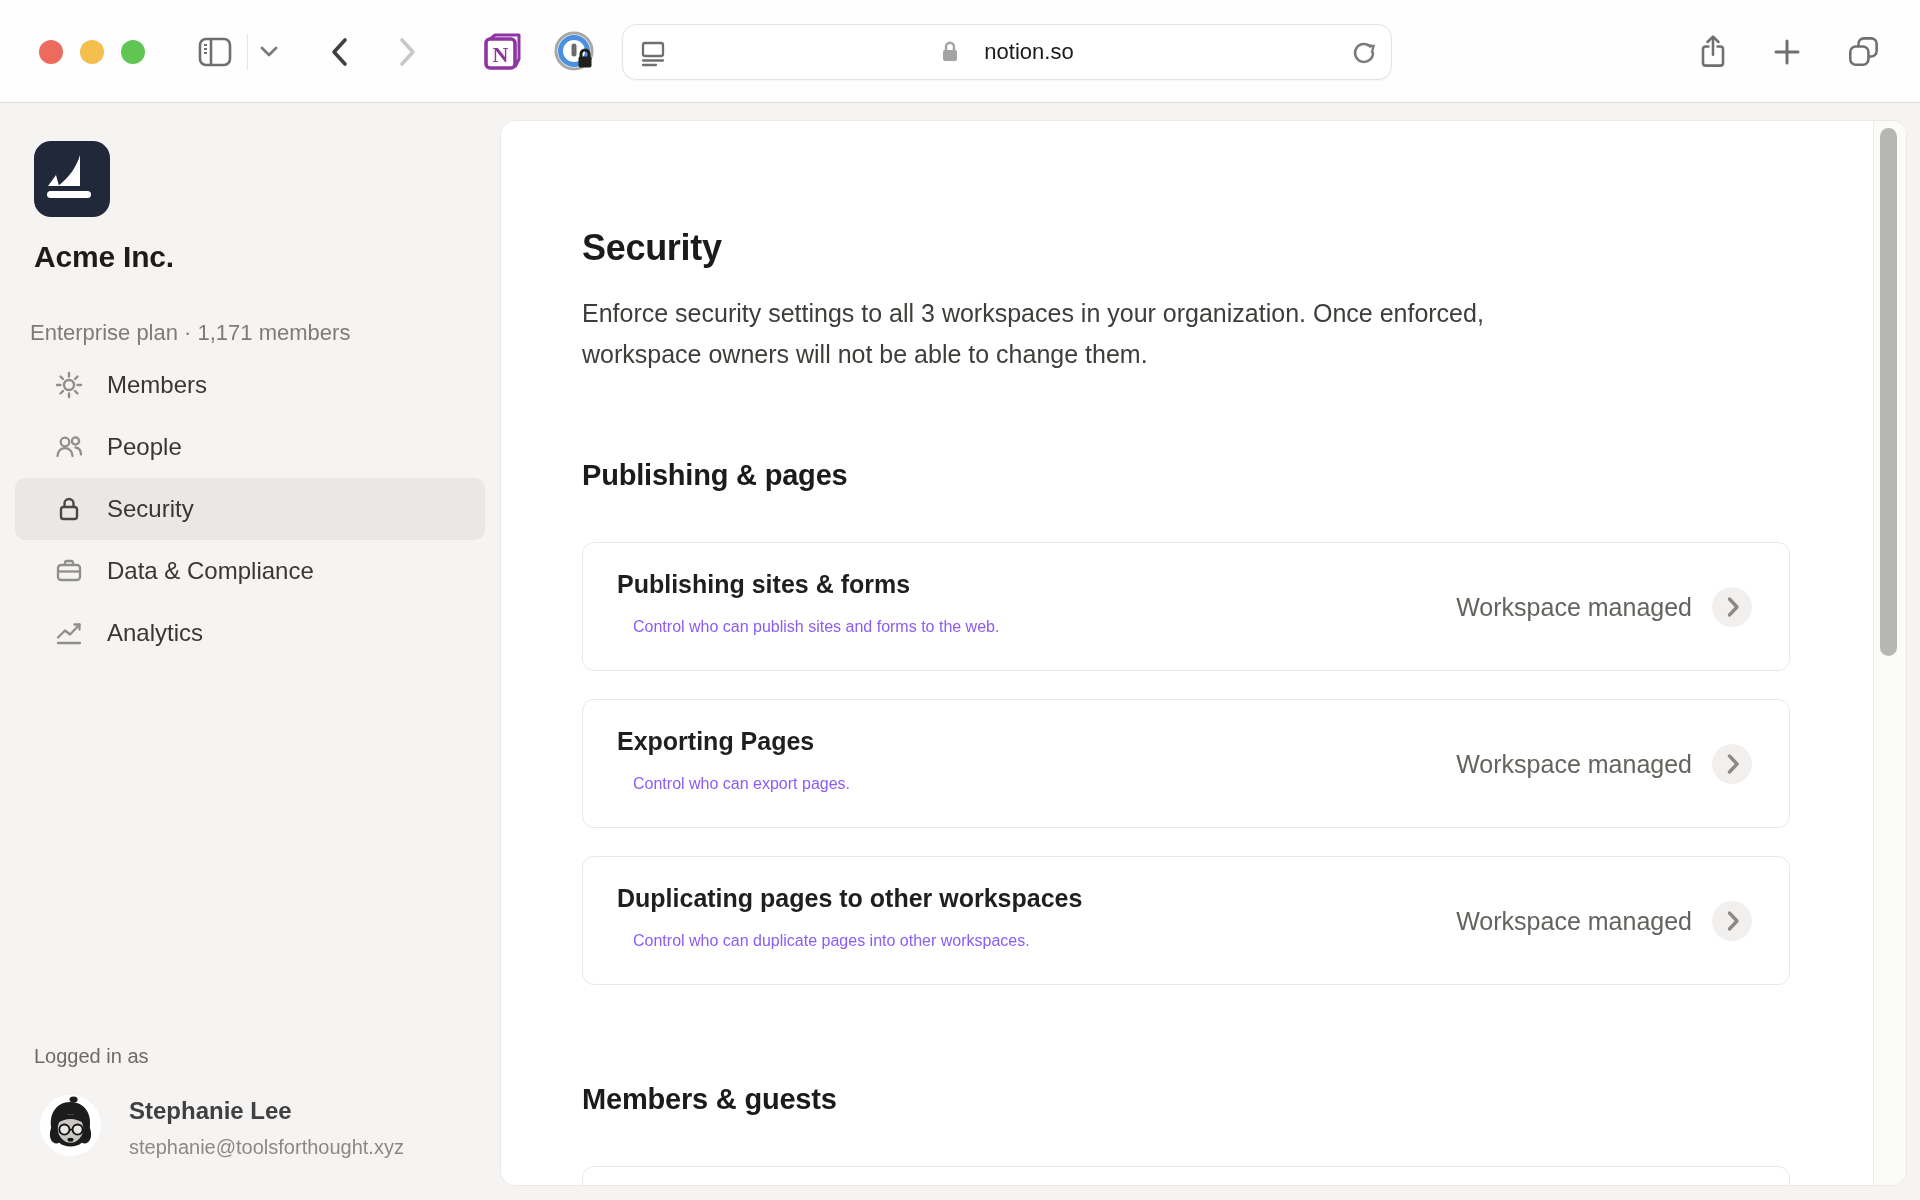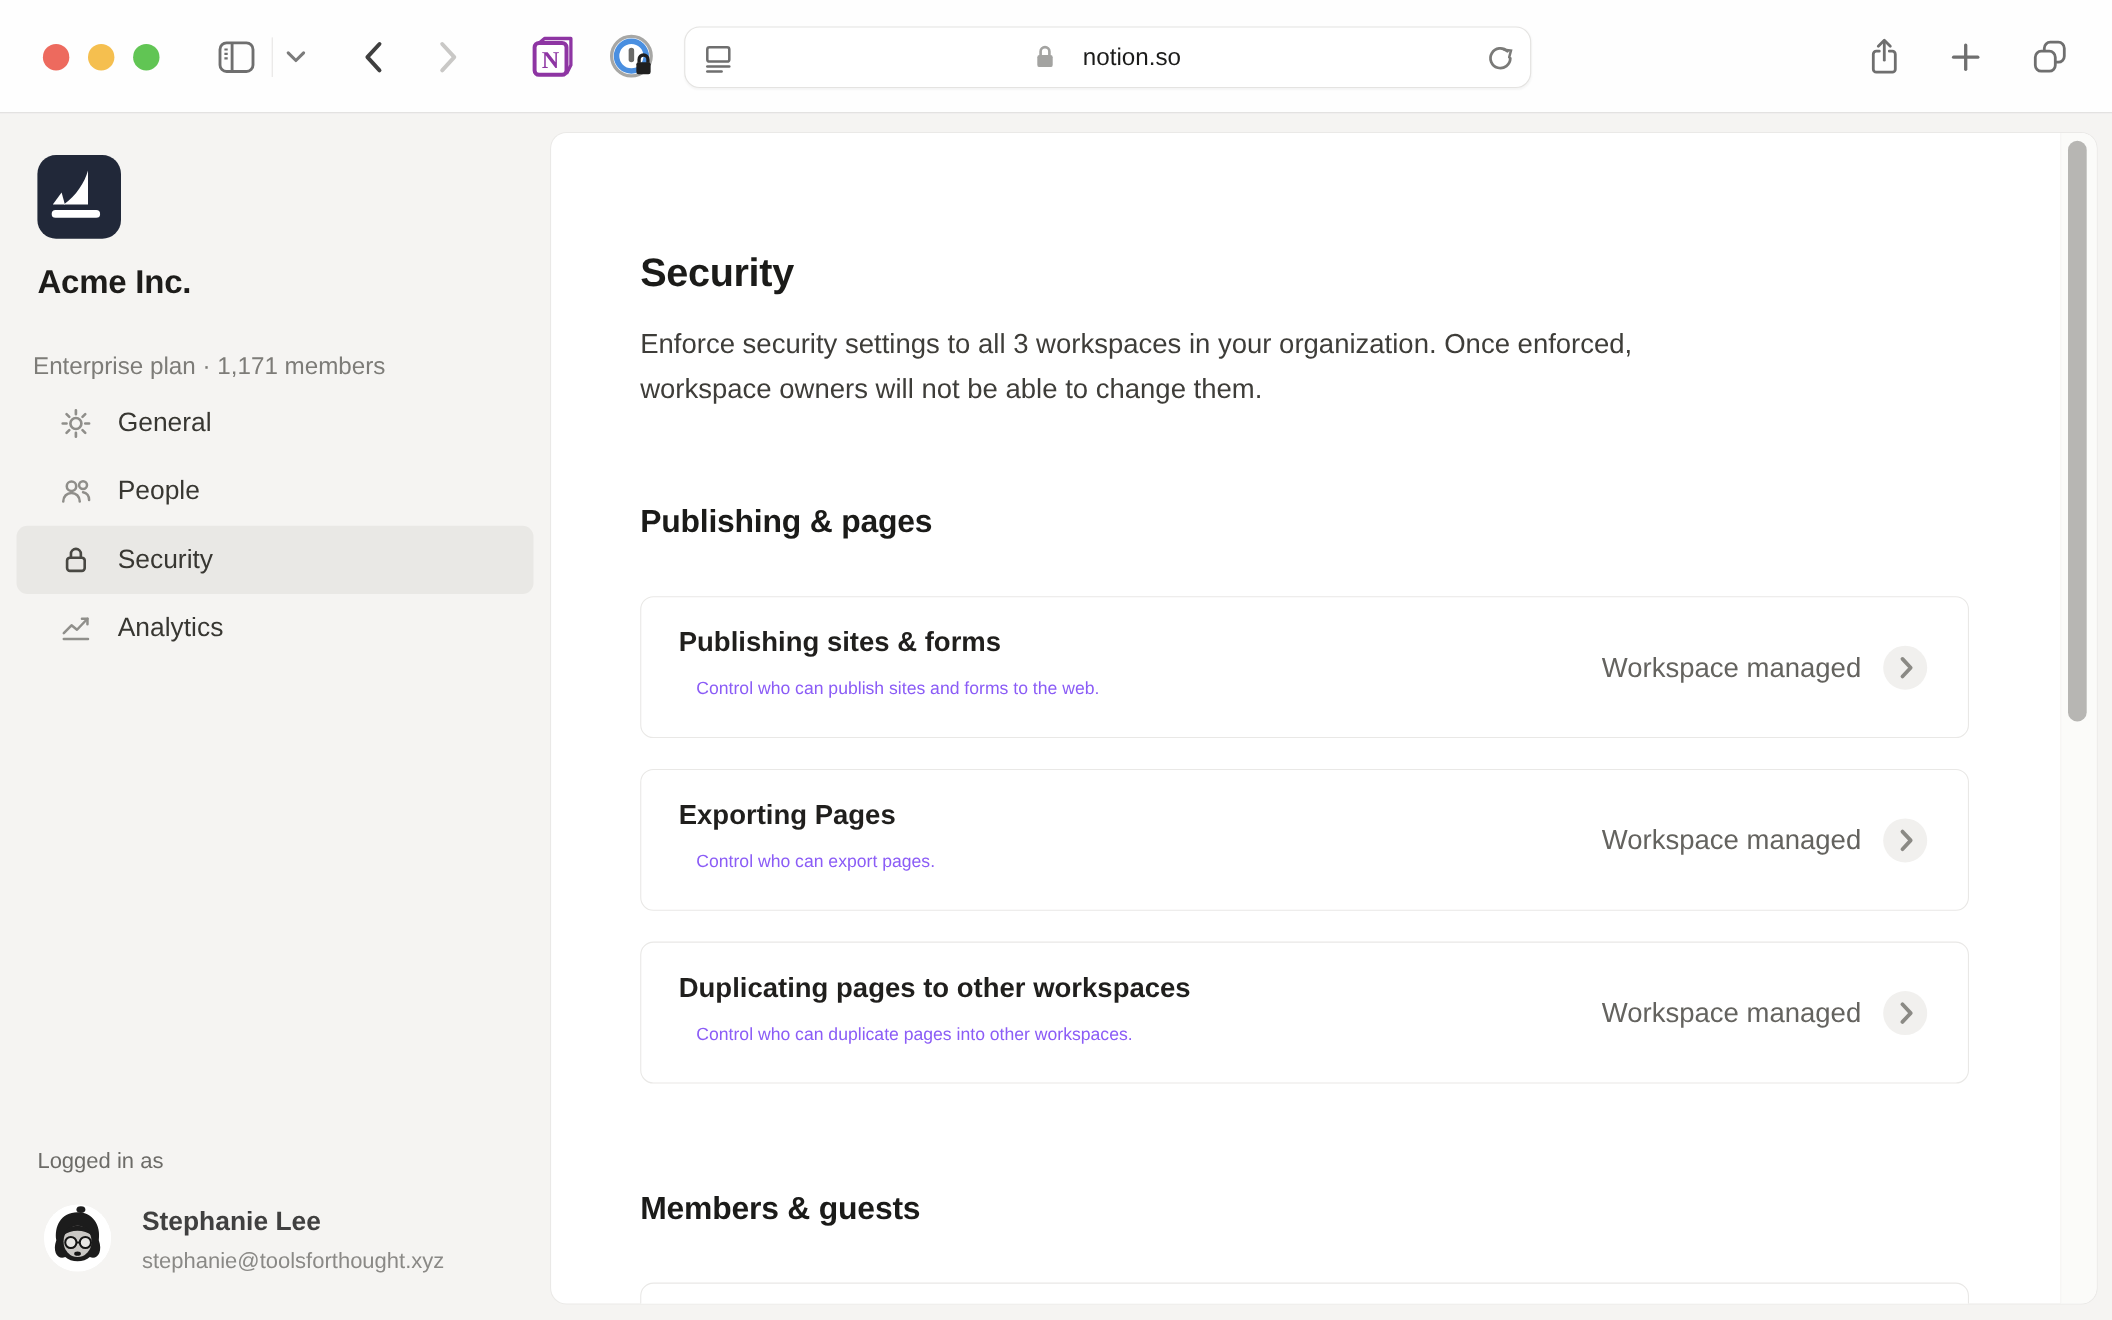--- a/index.html
+++ b/index.html
@@ -193,41 +193,51 @@
     <div class="org-meta">Enterprise plan · 1,171 members</div>
 
     <nav class="nav">
       <div class="nav-item">
         <span class="nav-icon">
           <svg width="30" height="30" viewBox="0 0 30 30" fill="none" stroke="#8f8e8a" stroke-width="2.4" stroke-linecap="round">
             <circle cx="15" cy="15" r="5"></circle>
             <path d="M15 3 V6.5 M15 23.5 V27 M3 15 H6.5 M23.5 15 H27 M6.5 6.5 L9 9 M21 21 L23.5 23.5 M23.5 6.5 L21 9 M9 21 L6.5 23.5"></path>
           </svg>
         </span>
-        <span class="nav-label">General</span>
+        <span class="nav-label">Members</span>
       </div>
       <div class="nav-item">
         <span class="nav-icon">
           <svg width="30" height="30" viewBox="0 0 30 30" fill="none" stroke="#8f8e8a" stroke-width="2.3" stroke-linecap="round">
             <circle cx="11" cy="10" r="4.3"></circle>
             <path d="M3.5 24 c0 -5 3.5 -7.8 7.5 -7.8 s7.5 2.8 7.5 7.8"></path>
             <circle cx="21.5" cy="9" r="3.6"></circle>
             <path d="M21.5 15.5 c3.5 0.5 5.5 3.5 5.5 7"></path>
           </svg>
         </span>
         <span class="nav-label">People</span>
       </div>
       <div class="nav-item active">
         <span class="nav-icon">
           <svg width="30" height="30" viewBox="0 0 30 30" fill="none" stroke="#494843" stroke-width="2.4" stroke-linejoin="round">
             <path d="M10.5 13 V9.5 a4.5 4.5 0 0 1 9 0 V13"></path>
             <rect x="7" y="13" width="16" height="12" rx="2.6"></rect>
           </svg>
         </span>
         <span class="nav-label">Security</span>
+      </div>
+      <div class="nav-item">
+        <span class="nav-icon">
+          <svg width="30" height="30" viewBox="0 0 30 30" fill="none" stroke="#908f8b" stroke-width="2.3" stroke-linejoin="round">
+            <path d="M11 9 V7 a2 2 0 0 1 2 -2 h4 a2 2 0 0 1 2 2 V9"></path>
+            <rect x="4" y="9" width="22" height="15" rx="3"></rect>
+            <path d="M4 15.5 H26"></path>
+          </svg>
+        </span>
+        <span class="nav-label">Data &amp; Compliance</span>
       </div>
       <div class="nav-item">
         <span class="nav-icon">
           <svg width="30" height="30" viewBox="0 0 30 30" fill="none" stroke="#908f8b" stroke-width="2.3" stroke-linecap="round" stroke-linejoin="round">
             <path d="M4 19.5 L11 12.5 L16 16.5 L25.5 6.5"></path>
             <path d="M20.5 6.5 H25.5 V11.5"></path>
             <path d="M4 25 H26"></path>
           </svg>
         </span>
         <span class="nav-label">Analytics</span>

